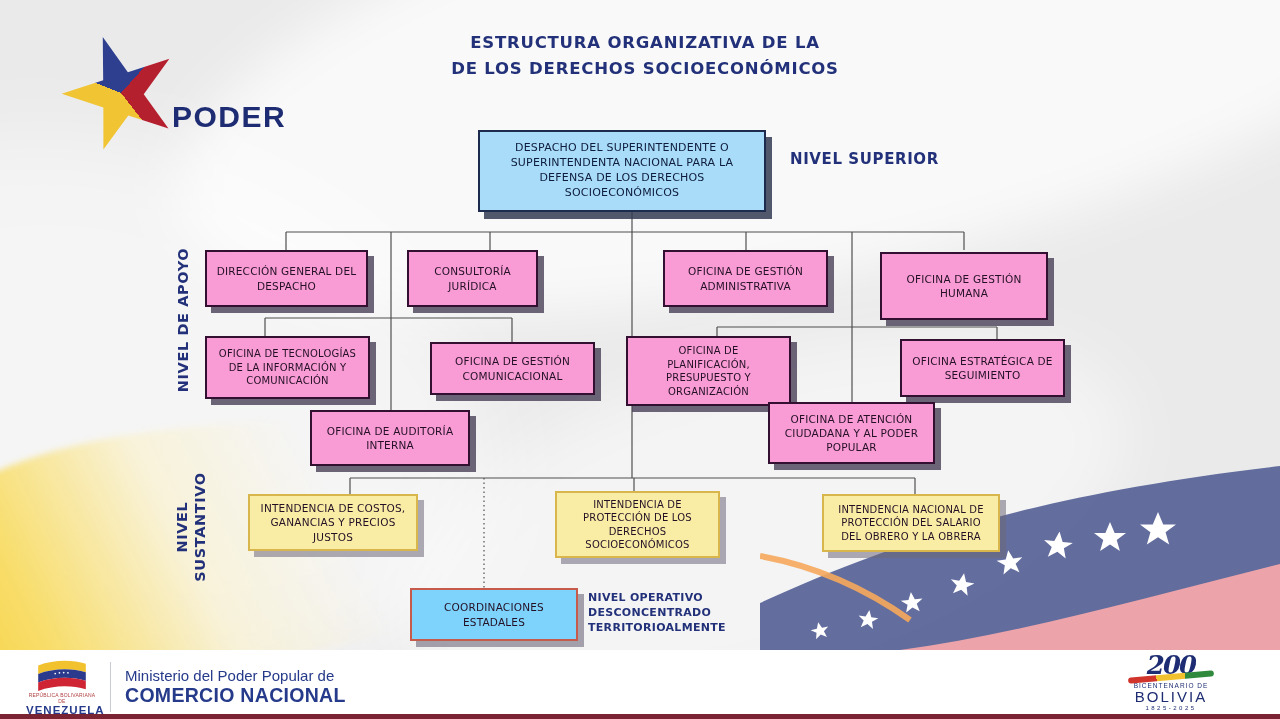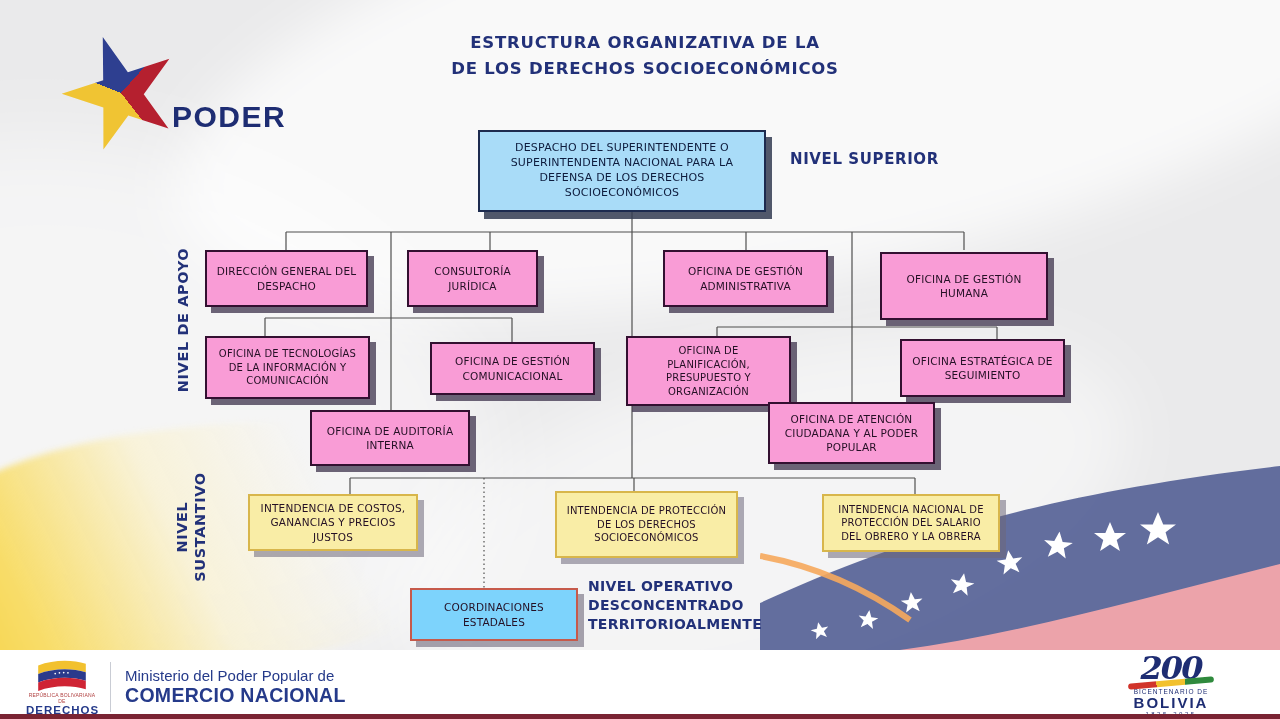--- a/index.html
+++ b/index.html
@@ -60,57 +60,57 @@
   .n-consultoria    { left:407px; top:250px; width:131px; height:57px; }
   .n-g-admin        { left:663px; top:250px; width:165px; height:57px; }
   .n-g-humana       { left:880px; top:252px; width:168px; height:68px; }
   .n-tecnologias    { left:205px; top:336px; width:165px; height:63px; font-size:10px; }
   .n-comunicacional { left:430px; top:342px; width:165px; height:53px; }
   .n-planificacion  { left:626px; top:336px; width:165px; height:70px; font-size:10px; }
   .n-seguimiento    { left:900px; top:339px; width:165px; height:58px; }
   .n-auditoria      { left:310px; top:410px; width:160px; height:56px; }
   .n-atencion       { left:768px; top:402px; width:167px; height:62px; }
   .n-costos         { left:248px; top:494px; width:170px; height:57px; }
-  .n-proteccion     { left:555px; top:491px; width:183px; height:67px; font-size:10px; }
+  .n-proteccion     { left:555px; top:491px; width:165px; height:67px; font-size:10px; }
   .n-salario        { left:822px; top:494px; width:178px; height:58px; font-size:10px; }
   .n-coordinaciones { left:410px; top:588px; width:168px; height:53px; }
 
   
   .lvl { position:absolute; z-index:2; color:#223179; font-family:"DejaVu Sans",sans-serif;
     font-weight:bold; }
   .lvl-superior { left:790px; top:150px; font-size:15px; letter-spacing:.6px; }
   .lvl-apoyo { left:183px; top:320px; white-space:nowrap; font-size:14.5px; letter-spacing:.6px;
     transform:translate(-50%,-50%) rotate(-90deg); }
   .lvl-sustantivo { left:191px; top:527px; text-align:center; font-size:14.5px; letter-spacing:.6px;
     line-height:1.25; transform:translate(-50%,-50%) rotate(-90deg); }
   .lvl-sustantivo span { display:block; white-space:nowrap; }
-  .lvl-operativo { left:588px; top:577px; width:170px; font-size:14px; line-height:1.35;
+  .lvl-operativo { left:588px; top:591px; width:170px; font-size:11px; line-height:1.35;
     letter-spacing:.3px; }
   .lvl-operativo span { display:block; }
 
   
   .footer { position:absolute; left:0; bottom:0; width:1280px; height:69px; background:#fff; z-index:3; }
   .footer-left { position:absolute; left:26px; top:7px; display:flex; align-items:center; }
   .flag-box { width:72px; text-align:center; }
   .flag-svg { width:58px; height:34px; display:block; margin:0 auto; }
   .country-small { font-size:5px; color:#b04040; letter-spacing:.2px; margin-top:1px; }
   .country { font-size:11.5px; font-weight:bold; color:#253a8a; letter-spacing:1px; }
   .footer-divider { width:1px; height:50px; background:#c9ccd4; margin:0 14px 0 12px; }
   .ministry { color:#253a8a; }
   .ministry-line1 { font-size:15px; }
   .ministry-line2 { font-size:19.5px; font-weight:bold; letter-spacing:.3px;text-align:center; }
   .footer-right { position:absolute; right:44px; top:2px; width:130px; text-align:center;
     color:#1e2d73; }
   .bic-200 { font-family:"DejaVu Serif",serif; font-style:italic; font-weight:bold;
-    font-size:32px; line-height:1; letter-spacing:-2px; }
+    font-size:26px; line-height:1; letter-spacing:-2px; }
   .bic-band { width:86px; height:6px; margin:-4px auto 2px; border-radius:4px;
     transform:rotate(-5deg);
     background:linear-gradient(90deg,#d1342b 0 33%,#f2c12e 33% 66%,#2f8a3d 66% 100%); }
   .bic-line1 { font-size:6.5px; letter-spacing:1px; }
-  .bic-line2 { font-size:15px; font-weight:bold; letter-spacing:2px; line-height:1.05; }
+  .bic-line2 { font-size:15px; font-weight:normal; letter-spacing:2px; line-height:1.05; }
   .bic-years { font-size:6px; letter-spacing:2.5px; }
   .bottom-bar { position:absolute; left:0; bottom:0; width:100%; height:5px; background:#7a2433; }
 </style>
 </head>
 <body>
 
 <div class="deco swirl1"></div>
 <div class="deco swirl2"></div>
 <div class="deco swirl3"></div>
 <div class="deco yellow-wave"></div>
@@ -201,21 +201,21 @@
         <path d="M2,20 C20,13 42,13 58,18 L58,28 C42,23 20,23 2,30 Z" fill="#2b3a8c"></path>
         <path d="M2,30 C20,23 42,23 58,28 L58,38 C42,33 20,33 2,40 Z" fill="#cf2434"></path>
         <g fill="#fff">
           <circle cx="22" cy="19.5" r="1"></circle>
             <circle cx="27" cy="18.6" r="1"></circle>
           <circle cx="32" cy="18.3" r="1"></circle>
             <circle cx="37" cy="18.6" r="1"></circle>
         </g>
       </svg>
       <div class="country-small">REPÚBLICA BOLIVARIANA DE</div>
-      <div class="country">DERECHOS</div>
+      <div class="country">VENEZUELA</div>
     </div>
     <div class="footer-divider"></div>
     <div class="ministry">
       <div class="ministry-line1">Ministerio del Poder Popular de</div>
       <div class="ministry-line2">COMERCIO NACIONAL</div>
     </div>
   </div>
 
   <div class="footer-right">
     <div class="bic-200">200</div>

